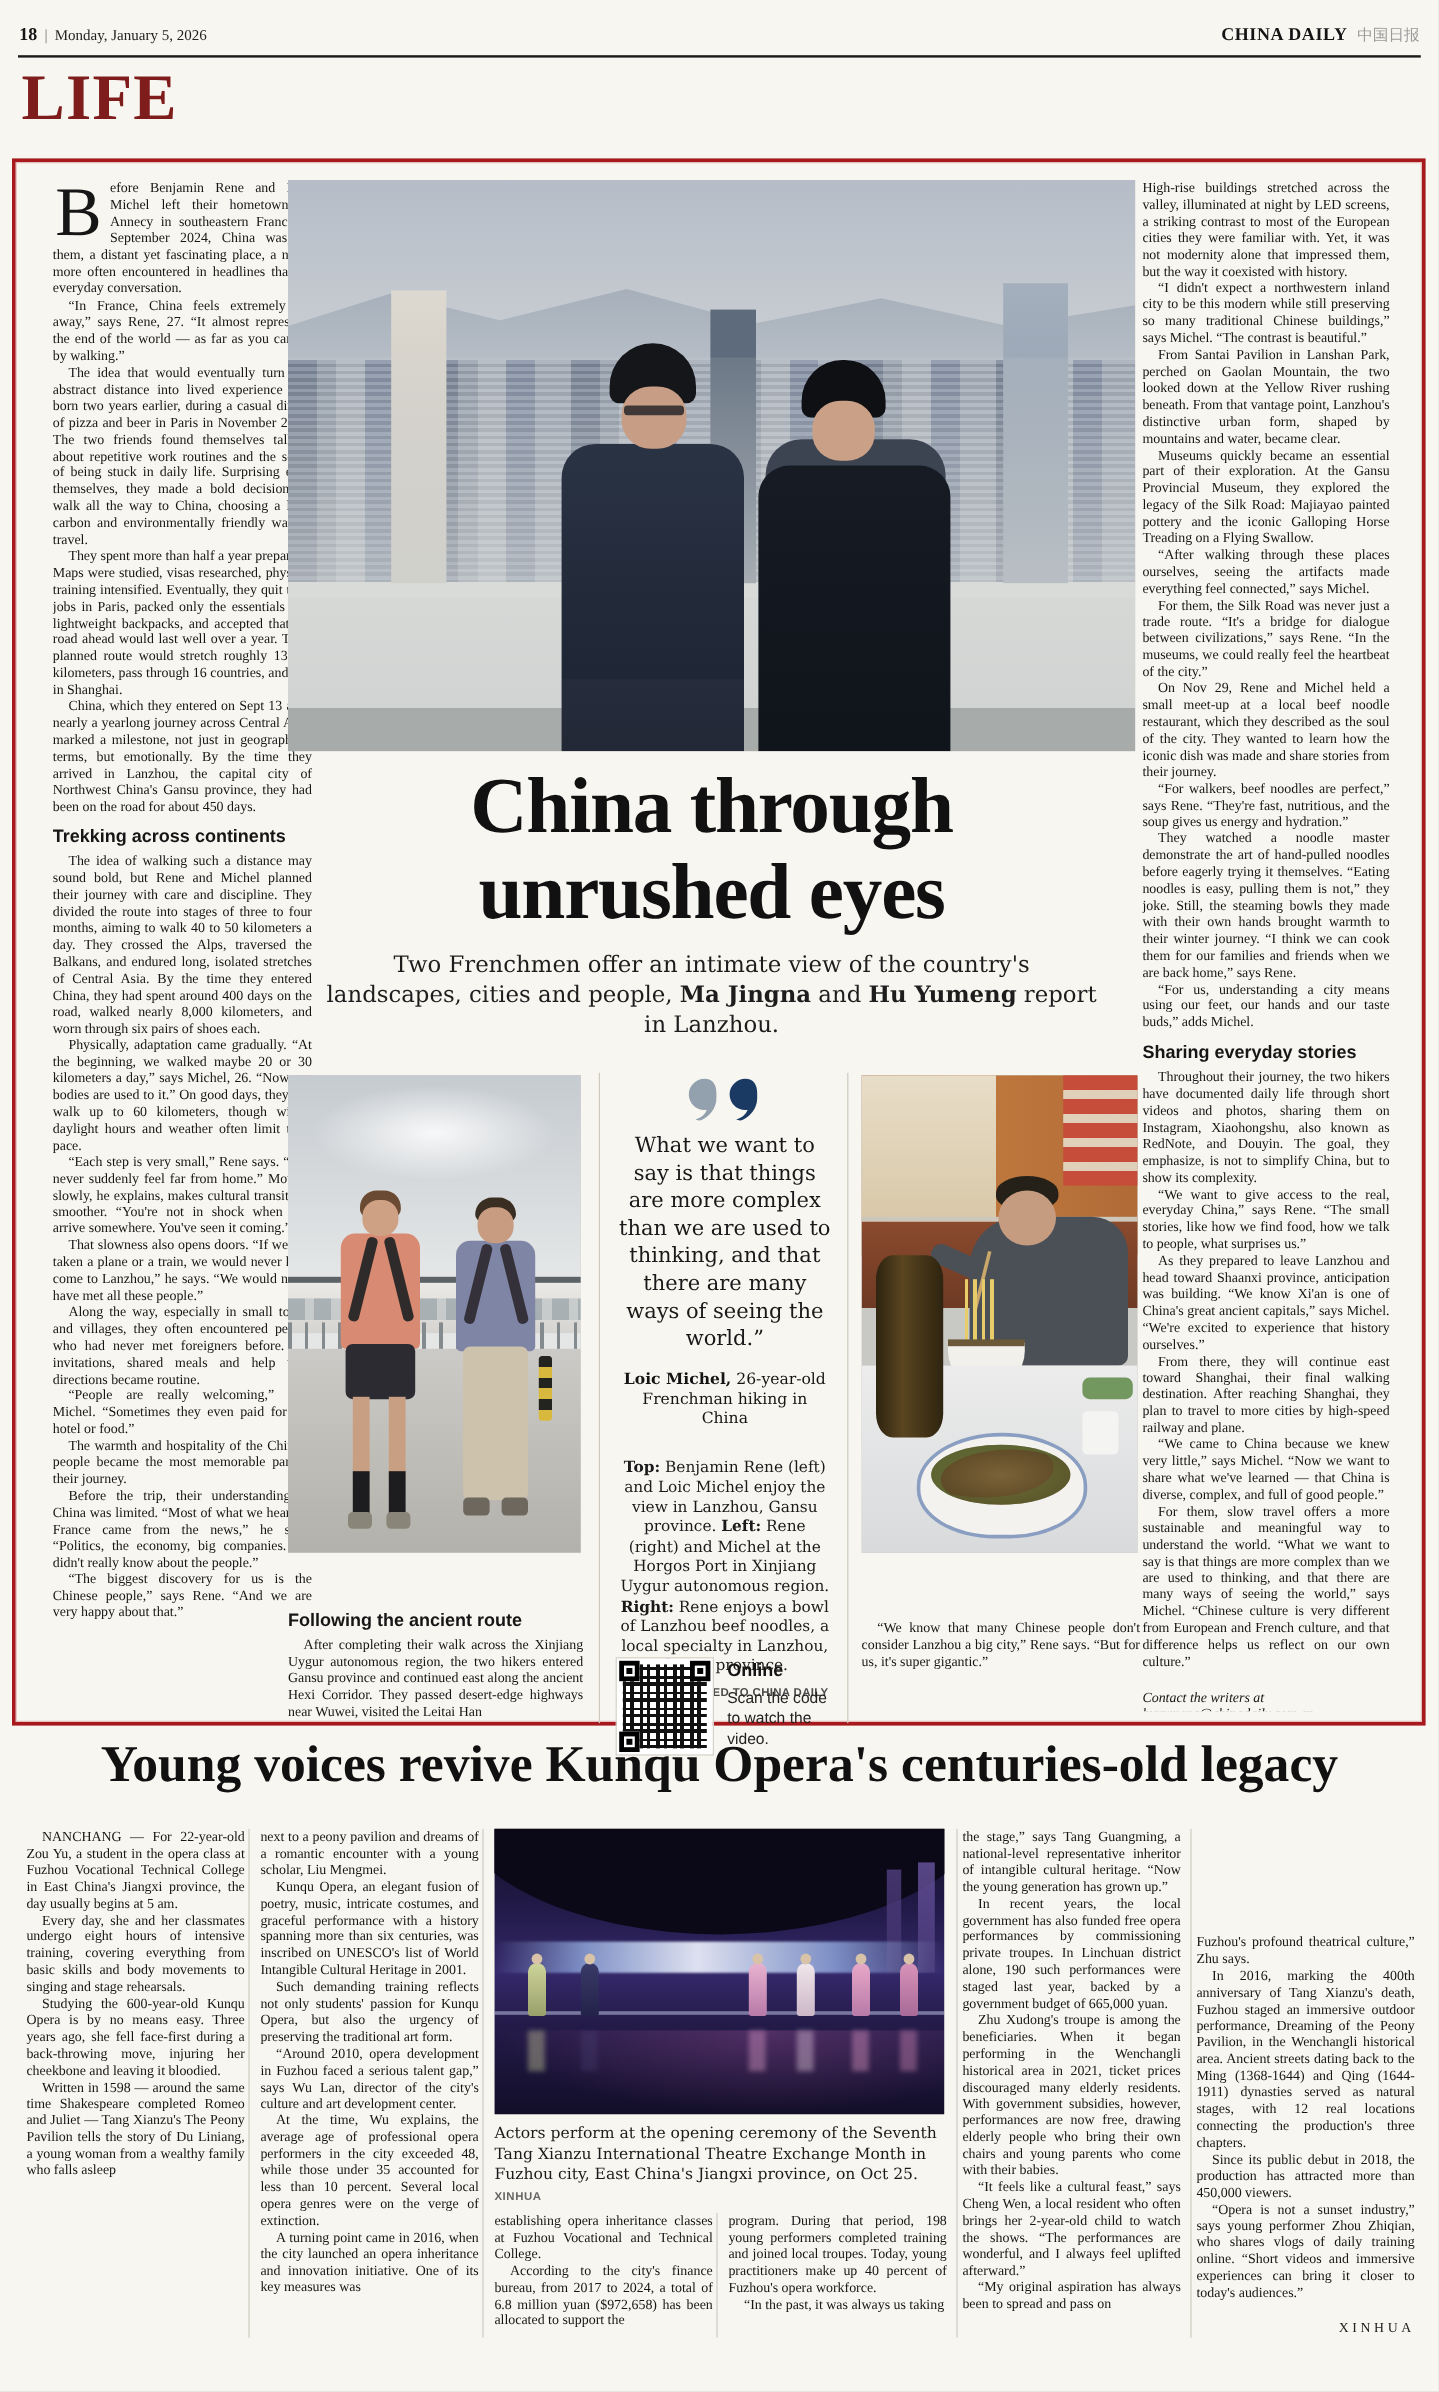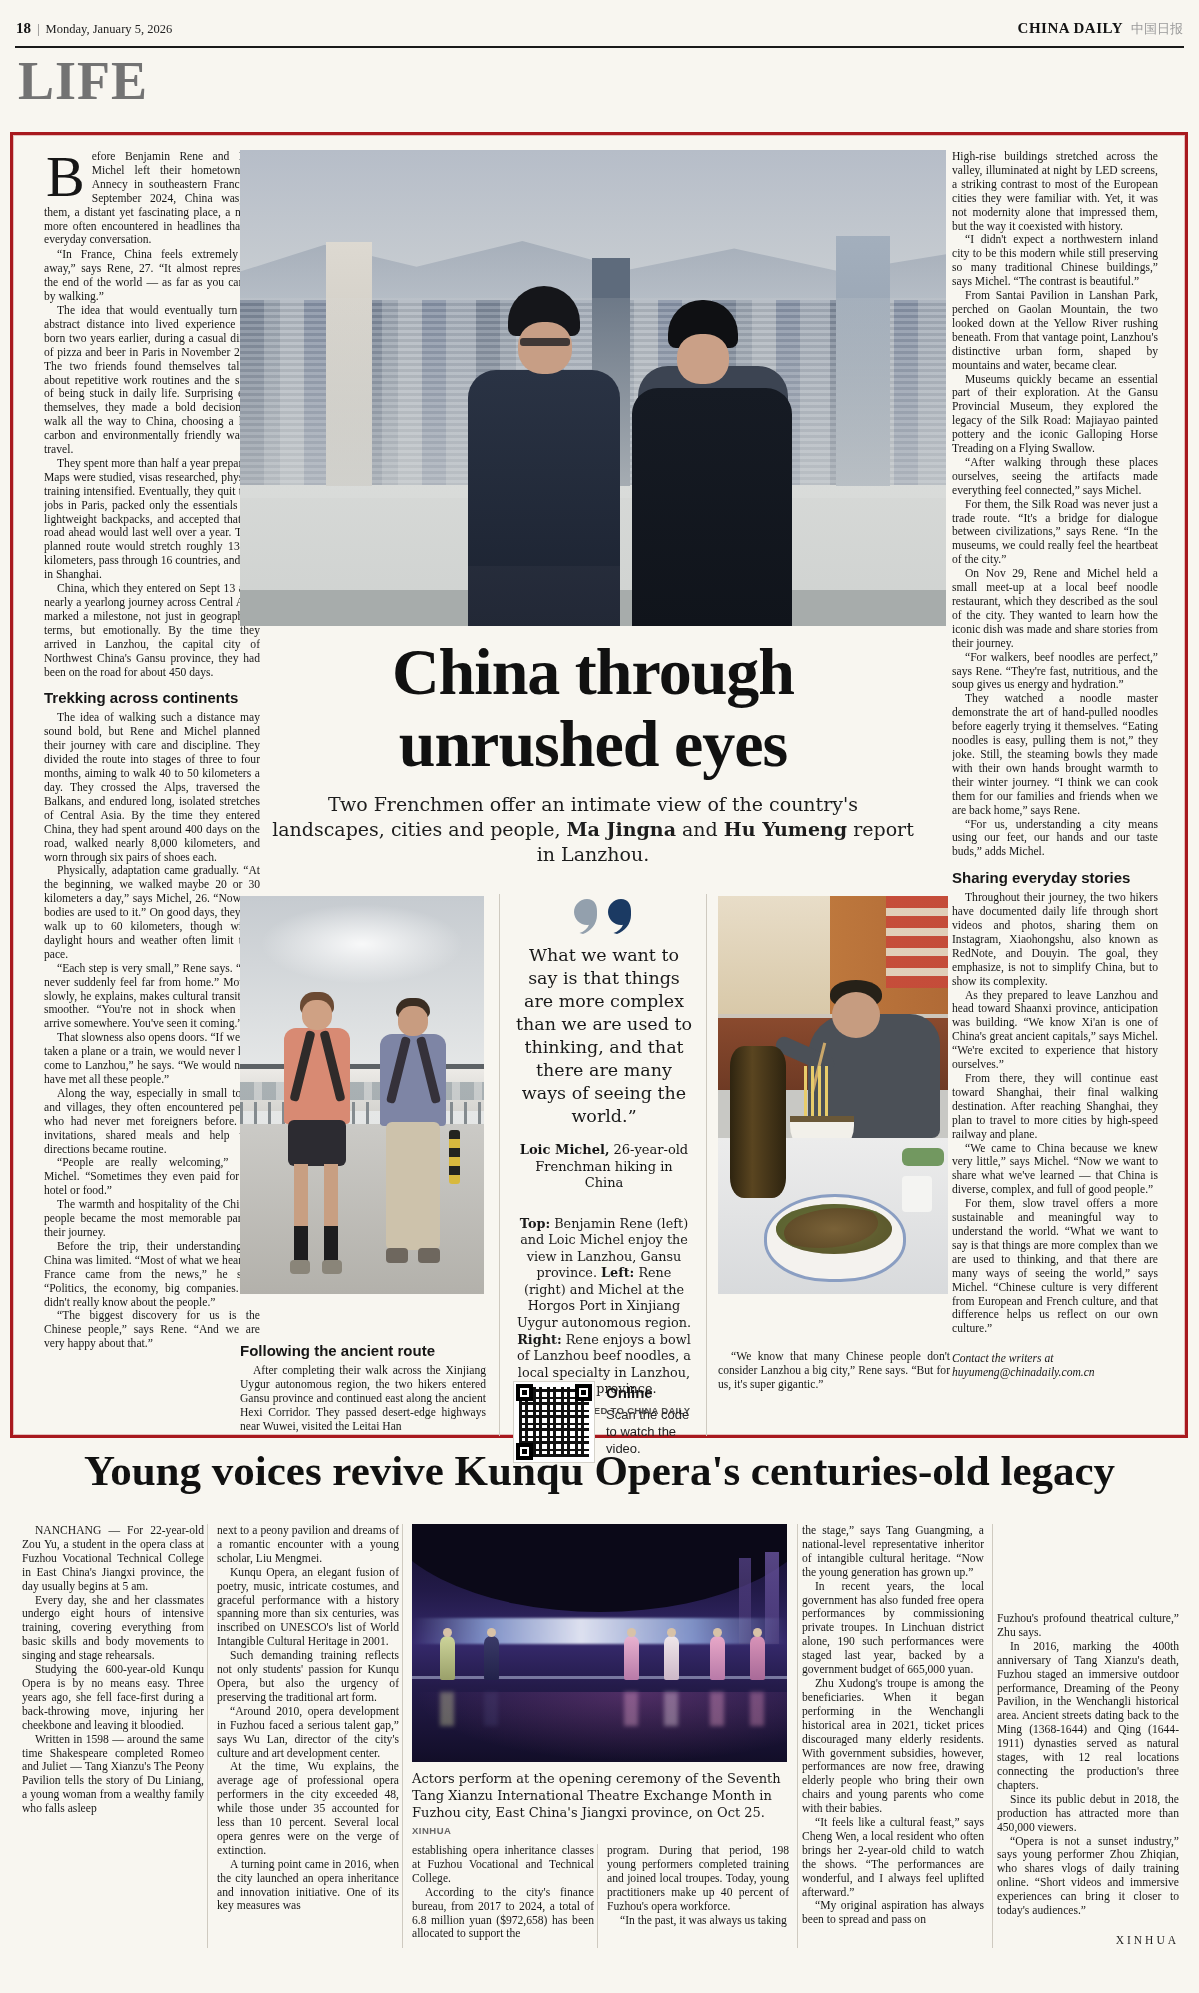--- a/index.html
+++ b/index.html
@@ -6,21 +6,21 @@
   .page{position:relative;width:1199px;height:1993px;background:#f8f6f0;font-family:"Liberation Serif",serif;color:#141414;overflow:hidden;margin:0 auto;}
   .abs{position:absolute;}
   
   .hdr{position:absolute;left:16px;top:20px;right:16px;display:flex;justify-content:space-between;align-items:baseline;font-size:13px;}
   .hdr .pgnum{font-weight:700;font-size:15px;}
   .hdr .sep{color:#777;margin:0 6px;}
   .hdr .date{font-size:12.5px;color:#222;}
   .hdr .mast{font-weight:700;font-size:15px;letter-spacing:.5px;}
   .hdr .mastcn{font-size:13px;color:#9a9a9a;margin-left:8px;font-family:"DejaVu Sans",sans-serif;}
   .hdr-rule{position:absolute;left:15px;top:46px;width:1169px;height:2px;background:#1a1a1a;}
-  .life{position:absolute;left:18px;top:54px;font:700 54px/1 "Liberation Serif",serif;color:#737373;letter-spacing:1px;}
+  .life{position:absolute;left:18px;top:54px;font:700 54px/1 "Liberation Serif",serif;color:#7f1d1d;letter-spacing:1px;}
   
   .a1box{position:absolute;left:10px;top:132px;width:1178px;height:1306px;border:3px solid #a8191e;box-sizing:border-box;box-shadow:inset 0 0 0 1px rgba(168,25,30,.25);}
   
   .coltext{font-size:11.6px;line-height:13.9px;text-align:justify;color:#161616;overflow:hidden;}
   .coltext .blk{margin:0;}
   .coltext .p{text-indent:13px;}
   .coltext .cont{text-indent:0;}
   .coltext .subhead{font:700 15px/18px "Liberation Sans",sans-serif;margin:10px 0 4px;text-indent:0;text-align:left;}
   .coltext .contact{font-style:italic;margin-top:16px;text-indent:0;text-align:left;}
   .coltext .credit{text-align:right;letter-spacing:3px;font-size:11.5px;margin-top:16px;color:#222;text-indent:0;}
@@ -212,20 +212,21 @@
         <div class="blk p">From Santai Pavilion in Lanshan Park, perched on Gaolan Mountain, the two looked down at the Yellow River rushing beneath. From that vantage point, Lanzhou's distinctive urban form, shaped by mountains and water, became clear.</div>
         <div class="blk p">Museums quickly became an essential part of their exploration. At the Gansu Provincial Museum, they explored the legacy of the Silk Road: Majiayao painted pottery and the iconic Galloping Horse Treading on a Flying Swallow.</div>
         <div class="blk p">“After walking through these places ourselves, seeing the artifacts made everything feel connected,” says Michel.</div>
         <div class="blk p">For them, the Silk Road was never just a trade route. “It's a bridge for dialogue between civilizations,” says Rene. “In the museums, we could really feel the heartbeat of the city.”</div>
         <div class="blk p">On Nov 29, Rene and Michel held a small meet-up at a local beef noodle restaurant, which they described as the soul of the city. They wanted to learn how the iconic dish was made and share stories from their journey.</div>
         <div class="blk p">“For walkers, beef noodles are perfect,” says Rene. “They're fast, nutritious, and the soup gives us energy and hydration.”</div>
         <div class="blk p">They watched a noodle master demonstrate the art of hand-pulled noodles before eagerly trying it themselves. “Eating noodles is easy, pulling them is not,” they joke. Still, the steaming bowls they made with their own hands brought warmth to their winter journey. “I think we can cook them for our families and friends when we are back home,” says Rene.</div>
         <div class="blk p">“For us, understanding a city means using our feet, our hands and our taste buds,” adds Michel.</div>
         <div class="blk subhead">Sharing everyday stories</div>
         <div class="blk p">Throughout their journey, the two hikers have documented daily life through short videos and photos, sharing them on Instagram, Xiaohongshu, also known as RedNote, and Douyin. The goal, they emphasize, is not to simplify China, but to show its complexity.</div>
+        <div class="blk p">“We want to give access to the real, everyday China,” says Rene. “The small stories, like how we find food, how we talk to people, what surprises us.”</div>
         <div class="blk p">As they prepared to leave Lanzhou and head toward Shaanxi province, anticipation was building. “We know Xi'an is one of China's great ancient capitals,” says Michel. “We're excited to experience that history ourselves.”</div>
         <div class="blk p">From there, they will continue east toward Shanghai, their final walking destination. After reaching Shanghai, they plan to travel to more cities by high-speed railway and plane.</div>
         <div class="blk p">“We came to China because we knew very little,” says Michel. “Now we want to share what we've learned — that China is diverse, complex, and full of good people.”</div>
         <div class="blk p">For them, slow travel offers a more sustainable and meaningful way to understand the world. “What we want to say is that things are more complex than we are used to thinking, and that there are many ways of seeing the world,” says Michel. “Chinese culture is very different from European and French culture, and that difference helps us reflect on our own culture.”</div>
         <div class="blk contact">Contact the writers at huyumeng@chinadaily.com.cn</div>
       </div>
   </div>
 
   <div class="abs" style="left:240px;top:636px;width:706px;">
     <div class="h1line">China through</div>

